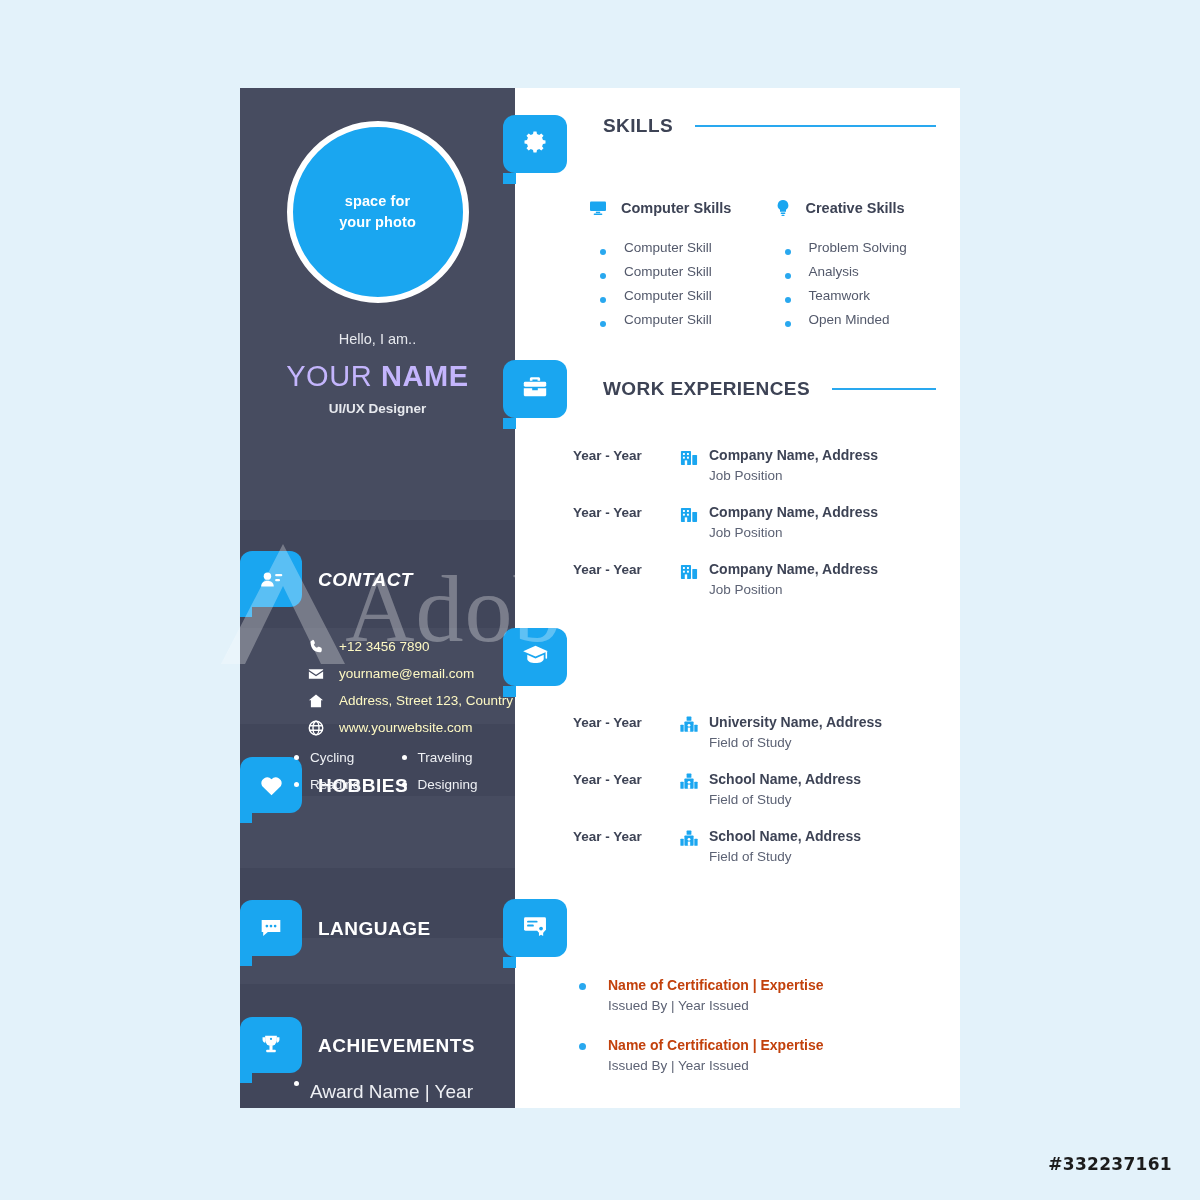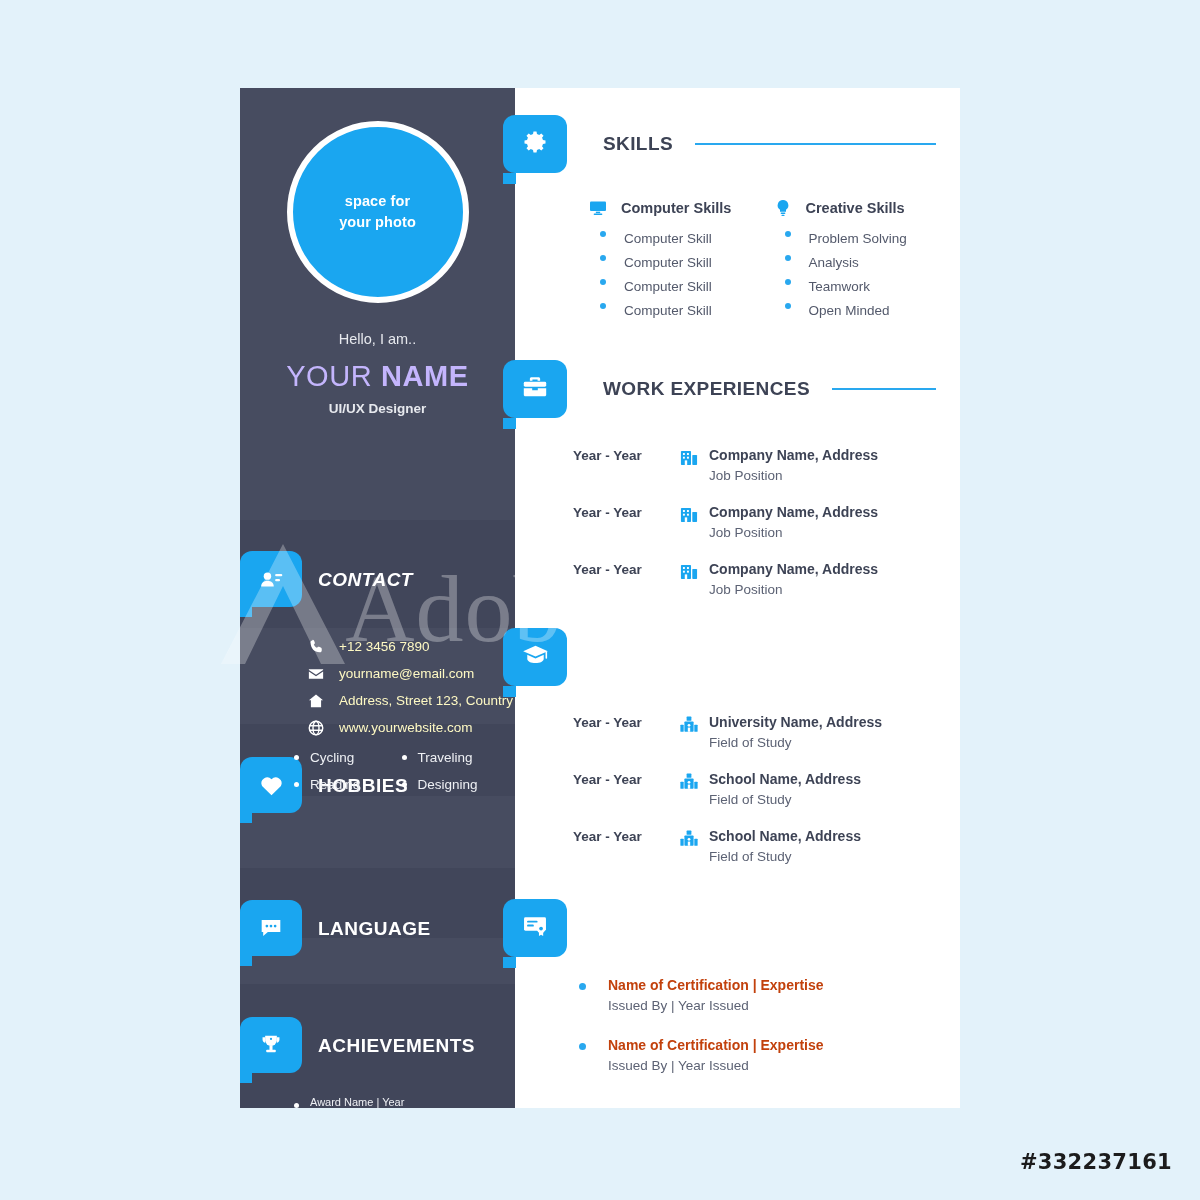--- a/index.html
+++ b/index.html
@@ -176,24 +176,24 @@
     width: 5px; height: 5px;
     border-radius: 50%;
     background: #ffffff;
     margin-right: 11px;
     flex: 0 0 5px;
   }
 
   .ach-list { position: absolute; left: 54px; }
   .ach-list .bi {
     display: flex;
-    align-items: flex-end;
+    align-items: flex-start;
     height: 27px;
     color: #eef0f4;
-    font-size: 11px;
+    font-size: 19px;
   }
 
   
   .main {
     position: relative;
     flex: 1;
     background: #ffffff;
   }
 
   .main-tab {
@@ -254,21 +254,21 @@
   }
   .skill-col-head .si { width: 28px; display: flex; justify-content: center; }
   .skill-col-head span {
     color: #3d4355;
     font-size: 14.5px;
     font-weight: 700;
     margin-left: 9px;
   }
   .skill-item {
     display: flex;
-    align-items: flex-start;
+    align-items: flex-end;
     height: 24px;
     color: #53596b;
     font-size: 13.5px;
     padding-left: 25px;
   }
   .dot-b {
     width: 6px; height: 6px;
     border-radius: 50%;
     background: #29a8ef;
     margin-right: 18px;
@@ -365,21 +365,21 @@
     width: 210px;
     height: 132px;
     opacity: .28;
   }
 
   .stock-id {
     position: absolute;
     right: 28px;
     bottom: 26px;
     color: #1c1c1c;
-    font-size: 21px;
+    font-size: 17px;
     font-weight: 700;
     letter-spacing: .3px;
     font-family: "DejaVu Sans", sans-serif;
   }
 </style>
 </head>
 <body>
 
 <div class="stage">
 
@@ -518,21 +518,21 @@
 
     <section class="main">
 
       <div class="main-tab" style="top:27px;">
         <span>
           <svg width="28" height="28" viewBox="0 0 24 24" fill="#ffffff">
             <path d="M12 8.2a3.8 3.8 0 1 0 0 7.6 3.8 3.8 0 0 0 0-7.6zm9 5.1v-2.6l-2.2-.4a7 7 0 0 0-.8-1.9l1.3-1.8-1.9-1.9-1.8 1.3a7 7 0 0 0-1.9-.8L13.3 3h-2.6l-.4 2.2a7 7 0 0 0-1.9.8L6.6 4.7 4.7 6.6l1.3 1.8a7 7 0 0 0-.8 1.9L3 10.7v2.6l2.2.4c.2.7.4 1.3.8 1.9l-1.3 1.8 1.9 1.9 1.8-1.3c.6.4 1.2.6 1.9.8l.4 2.2h2.6l.4-2.2c.7-.2 1.3-.4 1.9-.8l1.8 1.3 1.9-1.9-1.3-1.8c.4-.6.6-1.2.8-1.9z"></path>
           </svg>
         </span>
       </div>
-      <div class="sec-head" style="top:45px;">
+      <div class="sec-head" style="top:27px;">
         <h2>SKILLS</h2>
         <div class="sec-rule"></div>
       </div>
 
       <div class="skill-cols" style="top:110px;">
         <div class="skill-col">
           <div class="skill-col-head">
             <span class="si">
               <svg width="20" height="20" viewBox="0 0 24 24" fill="#1aa6f0">
                 <rect x="2.4" y="4.2" width="19.2" height="11.4" rx="1.3"></rect>

